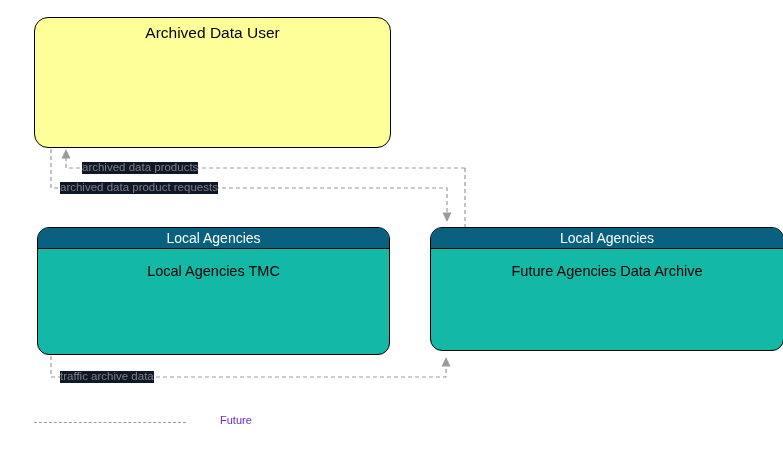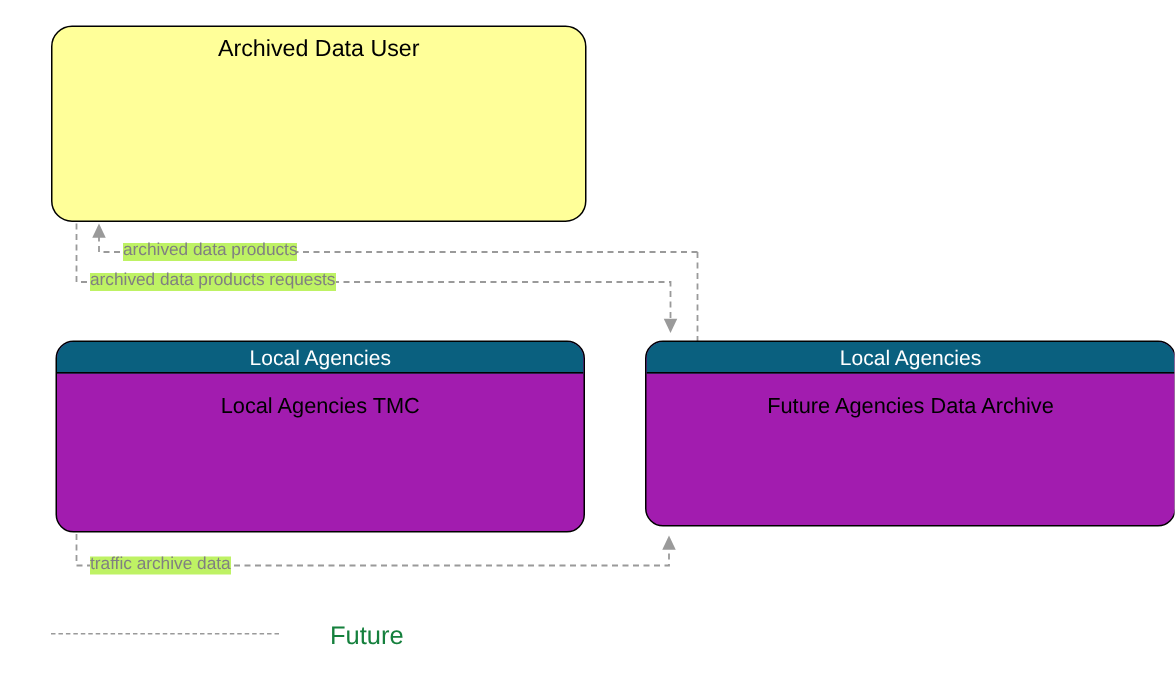--- a/index.html
+++ b/index.html
@@ -25,21 +25,21 @@
     left:0;right:0;top:6px;
     text-align:center;
     font-size:15.5px;
     color:#000000;
     line-height:1.2;
     white-space:nowrap;
   }
 
   
   .sys-box{
-    background:#a21caf;
+    background:#14b8a6;
     border:1.4px solid #000000;
     border-radius:12px;
     overflow:hidden;
   }
   .sys-header{
     height:20px;
     background:#0a607f;
     display:flex;
     align-items:center;
     justify-content:center;
@@ -59,40 +59,40 @@
     white-space:nowrap;
   }
 
   
   .flow-label{
     position:absolute;
     color:#808080;
     font-size:11.5px;
     line-height:1;
     white-space:nowrap;
-    background:#bef264;
+    background:#0f172a;
   }
 
   
   .legend{
     position:absolute;
     left:18px;top:412px;
     width:260px;height:22px;
   }
   .legend-swatch{
     position:absolute;
     left:0;top:10px;
     width:152px;height:0;
     border-top:1.3px dashed #9a9a9a;
   }
   .legend-text{
     position:absolute;
     left:186px;top:3px;
-    color:#15803d;
-    font-size:17px;
+    color:#6d28d9;
+    font-size:11px;
     line-height:1;
     white-space:nowrap;
   }
 
   svg.edges{position:absolute;left:0;top:0;width:783px;height:449px;pointer-events:none;}
   .dash{stroke:#9a9a9a;stroke-width:1.2;fill:none;stroke-dasharray:4 3;}
   .arrowfill{fill:#9a9a9a;}
 </style>
 </head>
 <body>
@@ -134,21 +134,21 @@
 
   <div class="node sys-box" style="left:414px;top:227px;width:354px;height:124px;">
     <div class="sys-header">
       <span class="sys-header-label">Local Agencies</span>
     </div>
     <div class="sys-name">Future Agencies Data Archive</div>
   </div>
 
   <div class="flow-label" style="left:66px;top:162px;">archived data products</div>
 
-  <div class="flow-label" style="left:44px;top:182px;">archived data products requests</div>
+  <div class="flow-label" style="left:44px;top:182px;">archived data product requests</div>
 
   <div class="flow-label" style="left:44px;top:371px;">traffic archive data</div>
 
   <div class="legend">
     <div class="legend-swatch"></div>
     <div class="legend-text">Future</div>
   </div>
 
 </div>
 

